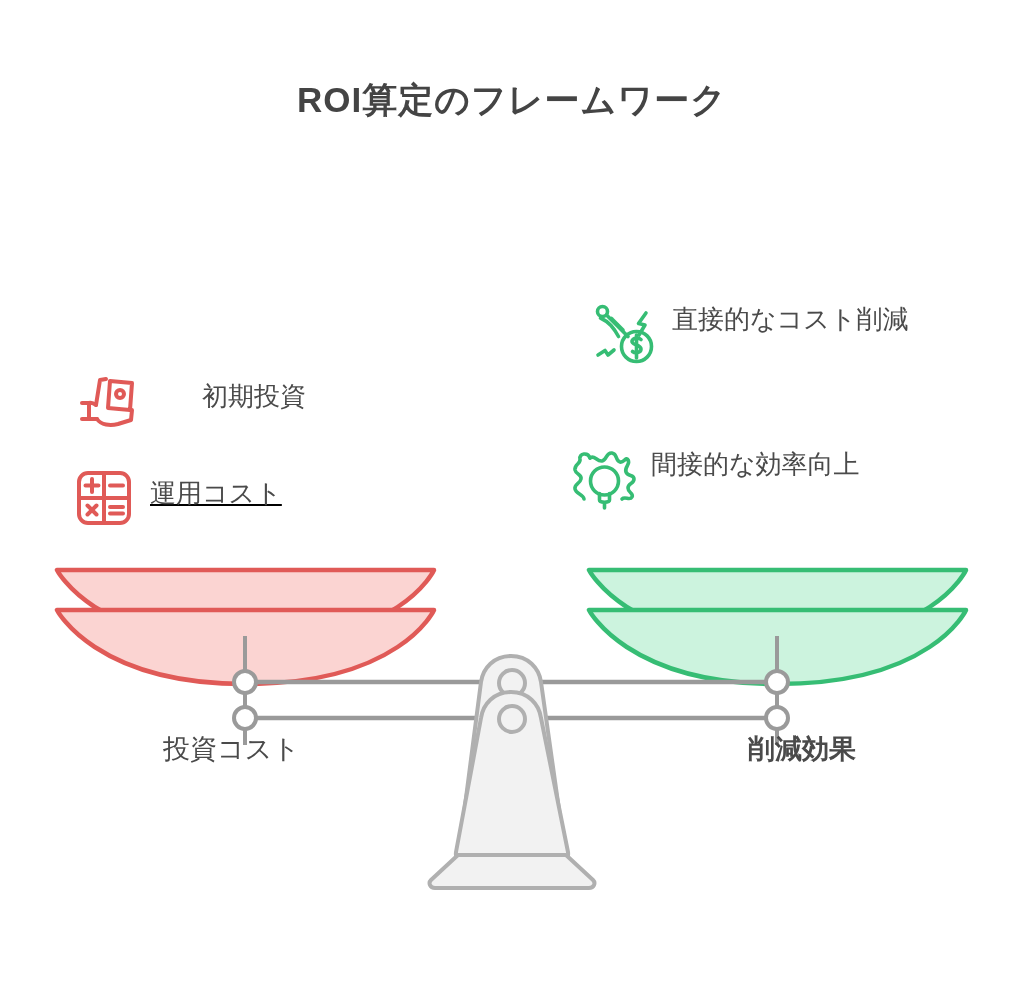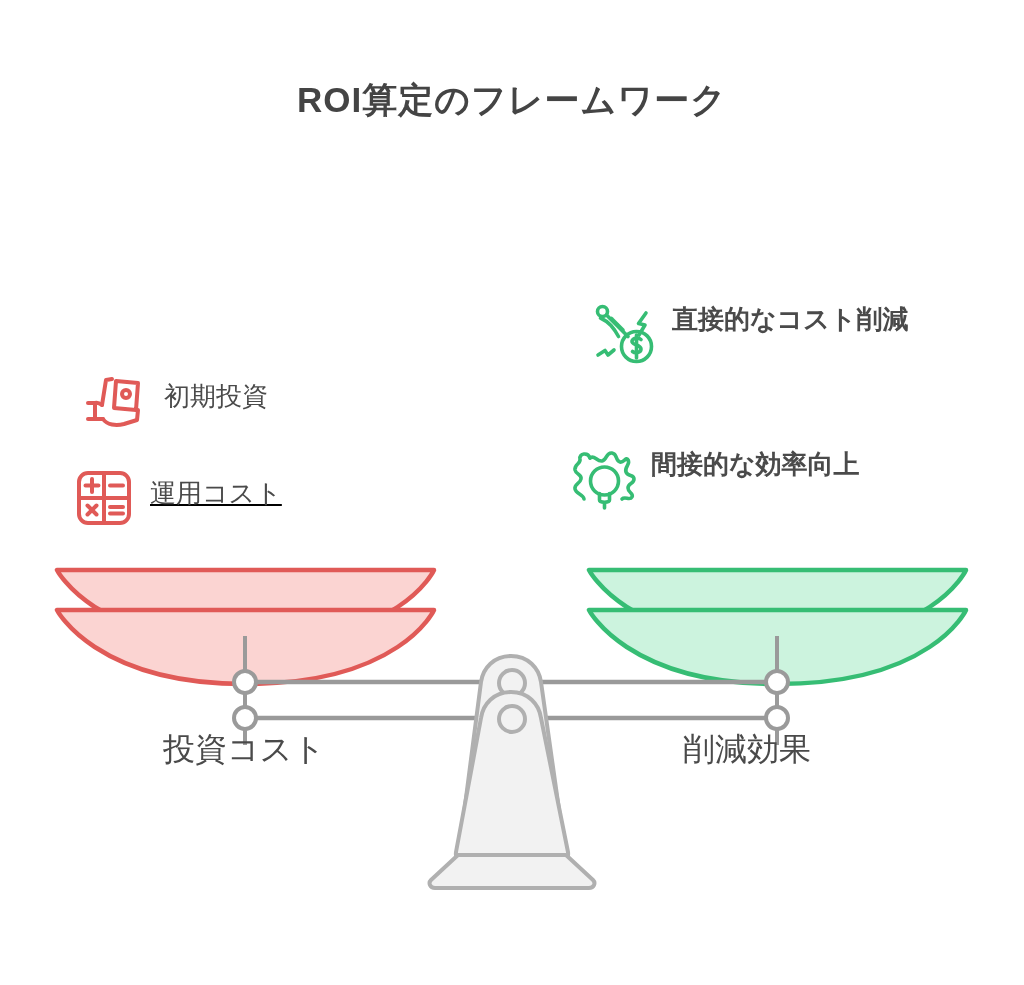--- a/index.html
+++ b/index.html
@@ -52,49 +52,48 @@
   }
   .legend-label {
     font-size: 26px;
     line-height: 38px;
     color: #4a4a4a;
     padding-top: 12px;
     padding-left: 10px;
   }
   .legend-label.two-line {
     padding-top: 2px;
-    font-weight: bold;
-  }
-
-  #legend-cost-initial  { left: 82px;  top: 365px; width: 330px; }
+  }
+
+  #legend-cost-initial  { left: 76px;  top: 365px; width: 330px; gap: 44px; }
   #legend-cost-running  { left: 68px;  top: 462px; width: 330px; text-decoration: underline; }
   #legend-benefit-direct   { left: 590px; top: 298px; width: 372px; }
   #legend-benefit-indirect { left: 569px; top: 443px; width: 372px; }
 
   .legend-label.wrap {
     width: 244px;
   }
 
   
   #scale-svg {
     position: absolute;
     left: 0;
     top: 0;
   }
 
   
   .pan-caption {
     position: absolute;
-    font-size: 32px;
+    font-size: 27px;
     color: #4a4a4a;
     line-height: 34px;
     white-space: nowrap;
   }
   #caption-left  { left: 163px; top: 732px; }
-  #caption-right { left: 683px; top: 732px; }
+  #caption-right { left: 748px; top: 732px; font-weight: bold; }
 </style>
 </head>
 <body>
 
 <div id="canvas">
 
   <div class="page-title">ROI算定のフレームワーク</div>
 
   <div class="legend-item" id="legend-cost-initial">
     <span class="legend-icon">

